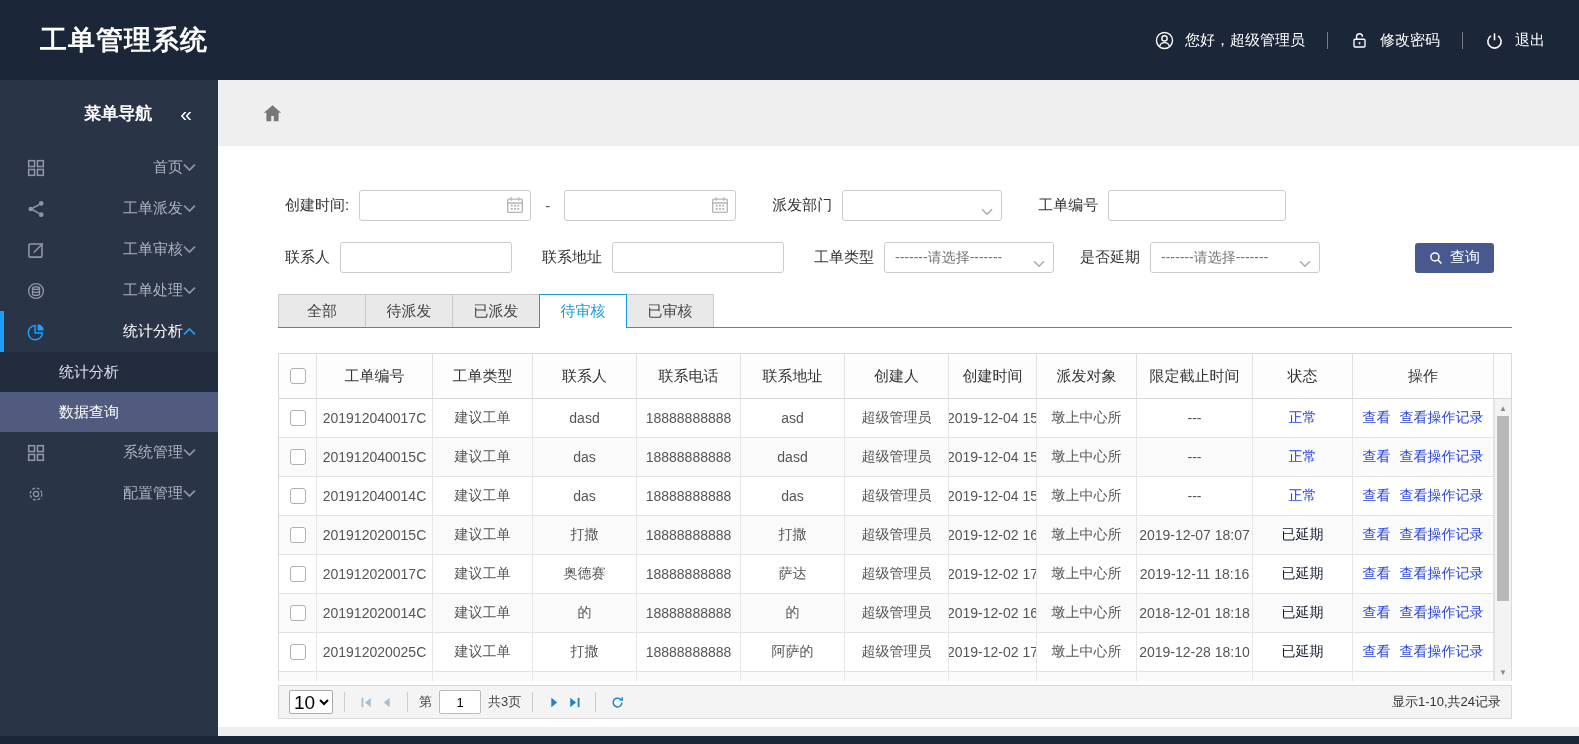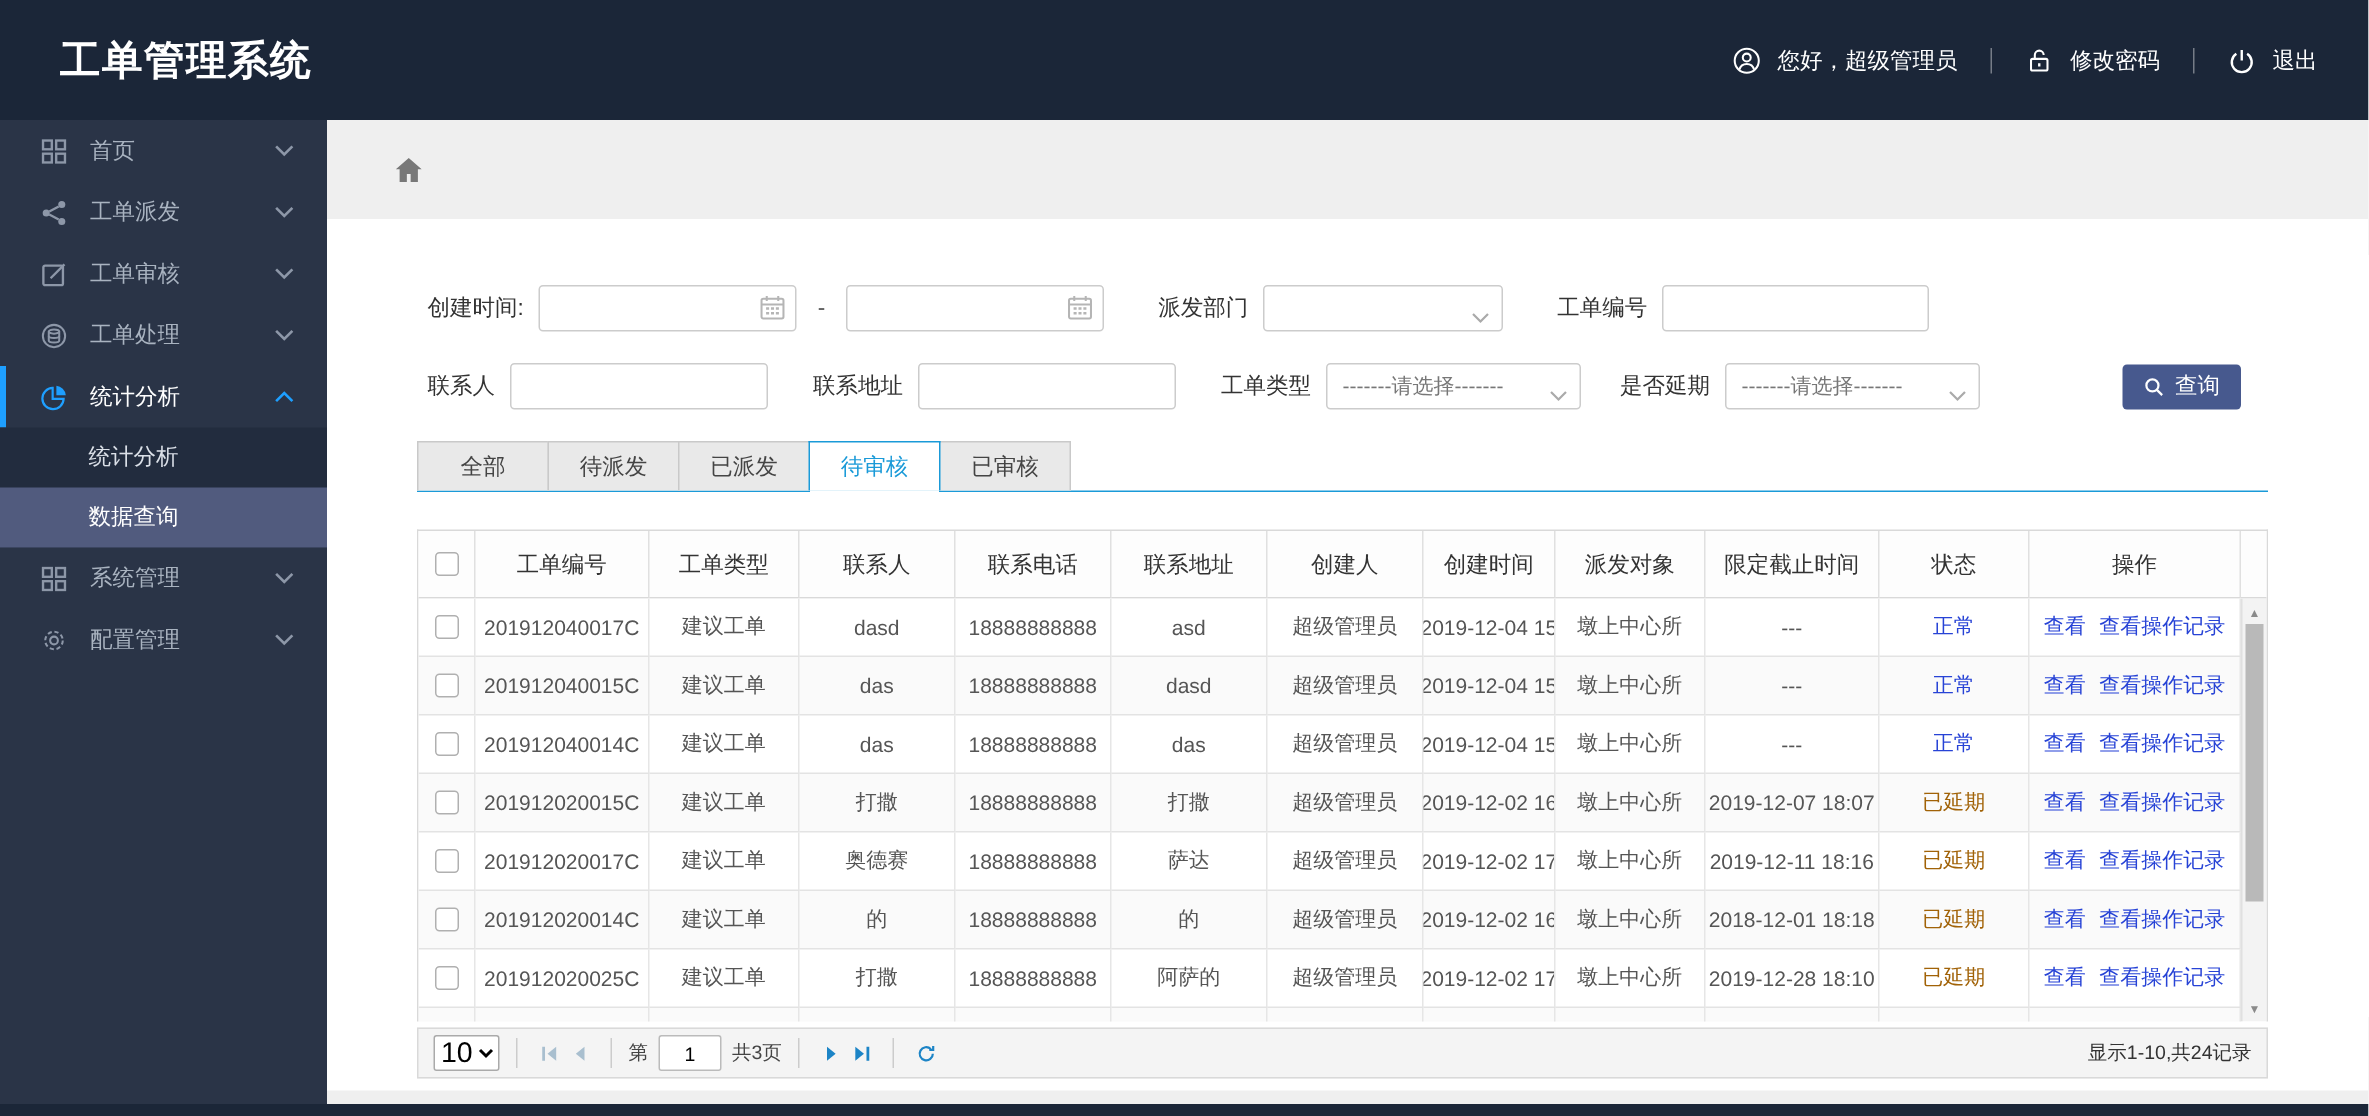--- a/index.html
+++ b/index.html
@@ -14,21 +14,21 @@
   .hitem { display:flex; align-items:center; gap:11px; cursor:pointer; }
   .hitem svg { width:19px; height:19px; }
   .hdiv { width:1px; height:17px; background:rgba(255,255,255,.4); margin:0 22px; }
 
   
   .main { flex:1; display:flex; min-height:0; }
   .sidebar { flex:0 0 218px; background:#2a3447; color:#a9b3c0; display:flex; flex-direction:column; }
   .side-head { height:67px; display:flex; align-items:center; justify-content:flex-end; padding:0 26px; gap:28px; }
   .side-title { color:#fff; font-size:17px; font-weight:bold; }
   .collapse { color:#fff; font-size:21px; cursor:pointer; line-height:1; }
-  .menu-item { height:41px; display:flex; align-items:center; padding:0 22px 0 27px; font-size:15px; cursor:pointer; }
+  .menu-item { height:41px; display:flex; align-items:center; padding:0 22px 0 27px; font-size:15px; cursor:pointer;text-align:right; }
   .menu-item .micon { width:18px; height:18px; margin-right:15px; color:#8d97a8; display:flex; }
   .menu-item .micon svg { width:18px; height:18px; }
   .menu-item .mlabel { flex:1; }
   .menu-item .chev { width:13px; height:9px; color:#8d97a8; display:flex; }
   .menu-item .chev svg { width:13px; height:9px; }
   .menu-item.active { color:#fff; border-left:4px solid #1e9fff; padding-left:23px; }
   .menu-item.active .micon, .menu-item.active .chev { color:#1e9fff; }
   .submenu { background:#222c3e; }
   .sub-item { height:40px; line-height:40px; padding-left:59px; font-size:15px; color:#dbe0e8; cursor:pointer; }
   .sub-item.selected { background:#515b7e; color:#fff; }
@@ -65,21 +65,21 @@
   .tbl { width:1234px; margin-top:25px; border:1px solid #d9d9d9; border-bottom:none; }
   .thead { display:flex; height:45px; background:#fdfdfd; }
   .th { display:flex; align-items:center; justify-content:center; font-size:15px; color:#333; border-right:1px solid #e0e0e0; border-bottom:1px solid #d9d9d9; white-space:nowrap; overflow:hidden; }
   .th:last-child { border-right:none; }
   .tbody { position:relative; height:282px; overflow:hidden; padding-right:17px; }
   .tr { display:flex; height:39px; background:#fff; }
   .tr:nth-child(even) { background:#fafafa; }
   .td { display:flex; align-items:center; justify-content:center; font-size:14px; color:#555; border-right:1px solid #e6e6e6; border-bottom:1px solid #e3e3e3; white-space:nowrap; overflow:hidden; }
   .checkbox { width:16px; height:16px; border:1px solid #b0b0b0; border-radius:3px; background:#fff; cursor:pointer; }
   .status-normal { color:#2743d6; }
-  .status-delayed { color:#a16207; }
+  .status-delayed { color:#0f172a; }
   .alink { color:#2743d6; cursor:pointer; text-decoration:none; font-size:14px; }
   .alink + .alink { margin-left:9px; }
   
   .vscroll { position:absolute; top:0; right:0; width:17px; height:100%; background:#f3f3f3; border-left:1px solid #e0e0e0; }
   .varrow { position:absolute; left:0; width:100%; height:14px; display:flex; align-items:center; justify-content:center; color:#8a8a8a; font-size:8px; cursor:pointer; }
   .varrow.up { top:2px; } .varrow.down { bottom:2px; }
   .vthumb { position:absolute; left:2px; top:17px; width:12px; height:185px; background:#b9b9b9; cursor:pointer; }
 
   
   .pagebar { width:1234px; height:34px; margin-top:4px; background:#f4f4f4; border:1px solid #d9d9d9; display:flex; align-items:center; padding:0 10px; font-size:13px; color:#444; }
@@ -127,20 +127,24 @@
             <path d="M5.6 4.6a6.3 6.3 0 1 0 6.8 0"></path>
           </svg>
         <span>退出</span>
       </span>
     </div>
   </div>
 
   <div class="main">
 
     <div class="sidebar">
+      <div class="side-head">
+        <span class="side-title">菜单导航</span>
+        <span class="collapse">«</span>
+      </div>
       <nav id="side-menu">
           <div class="menu-item">
             <span class="micon">
               <svg viewBox="0 0 16 16" fill="none" stroke="currentColor" stroke-width="1.4">
                 <rect x="1.5" y="1.5" width="5.2" height="5.2"></rect>
                 <rect x="9.3" y="1.5" width="5.2" height="5.2"></rect>
                 <rect x="1.5" y="9.3" width="5.2" height="5.2"></rect>
                 <rect x="9.3" y="9.3" width="5.2" height="5.2"></rect>
               </svg>
             </span>

